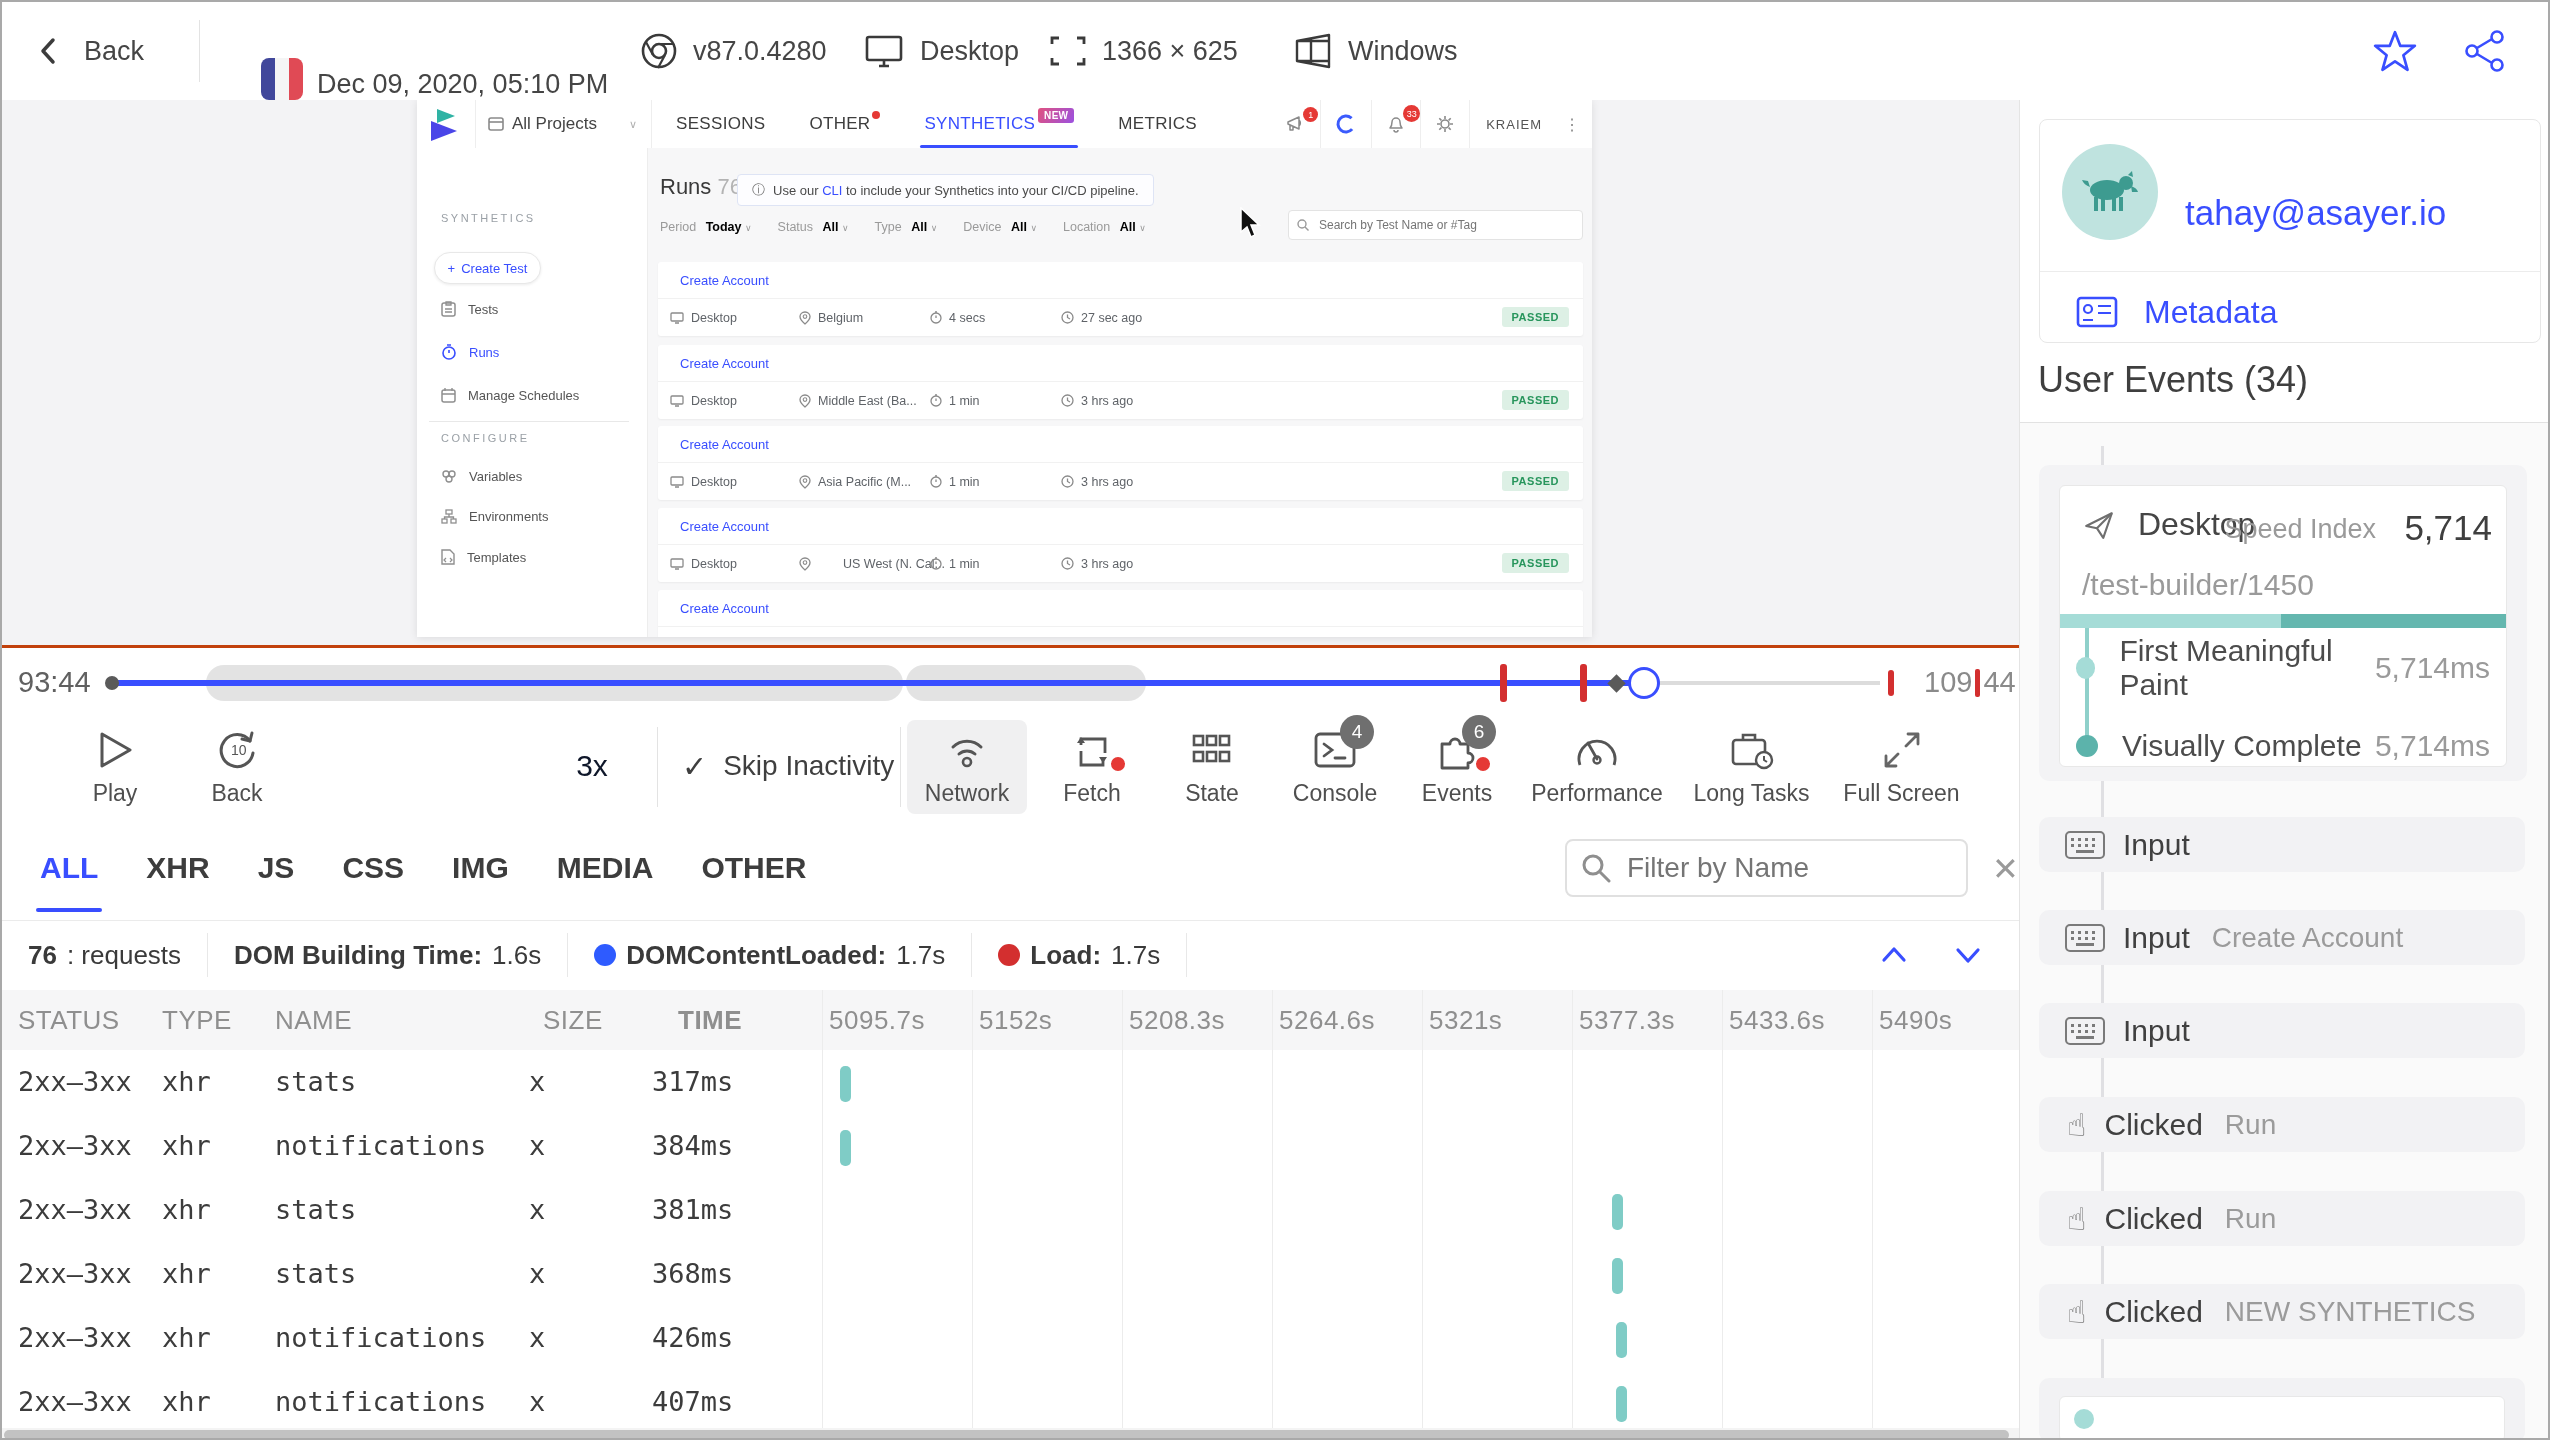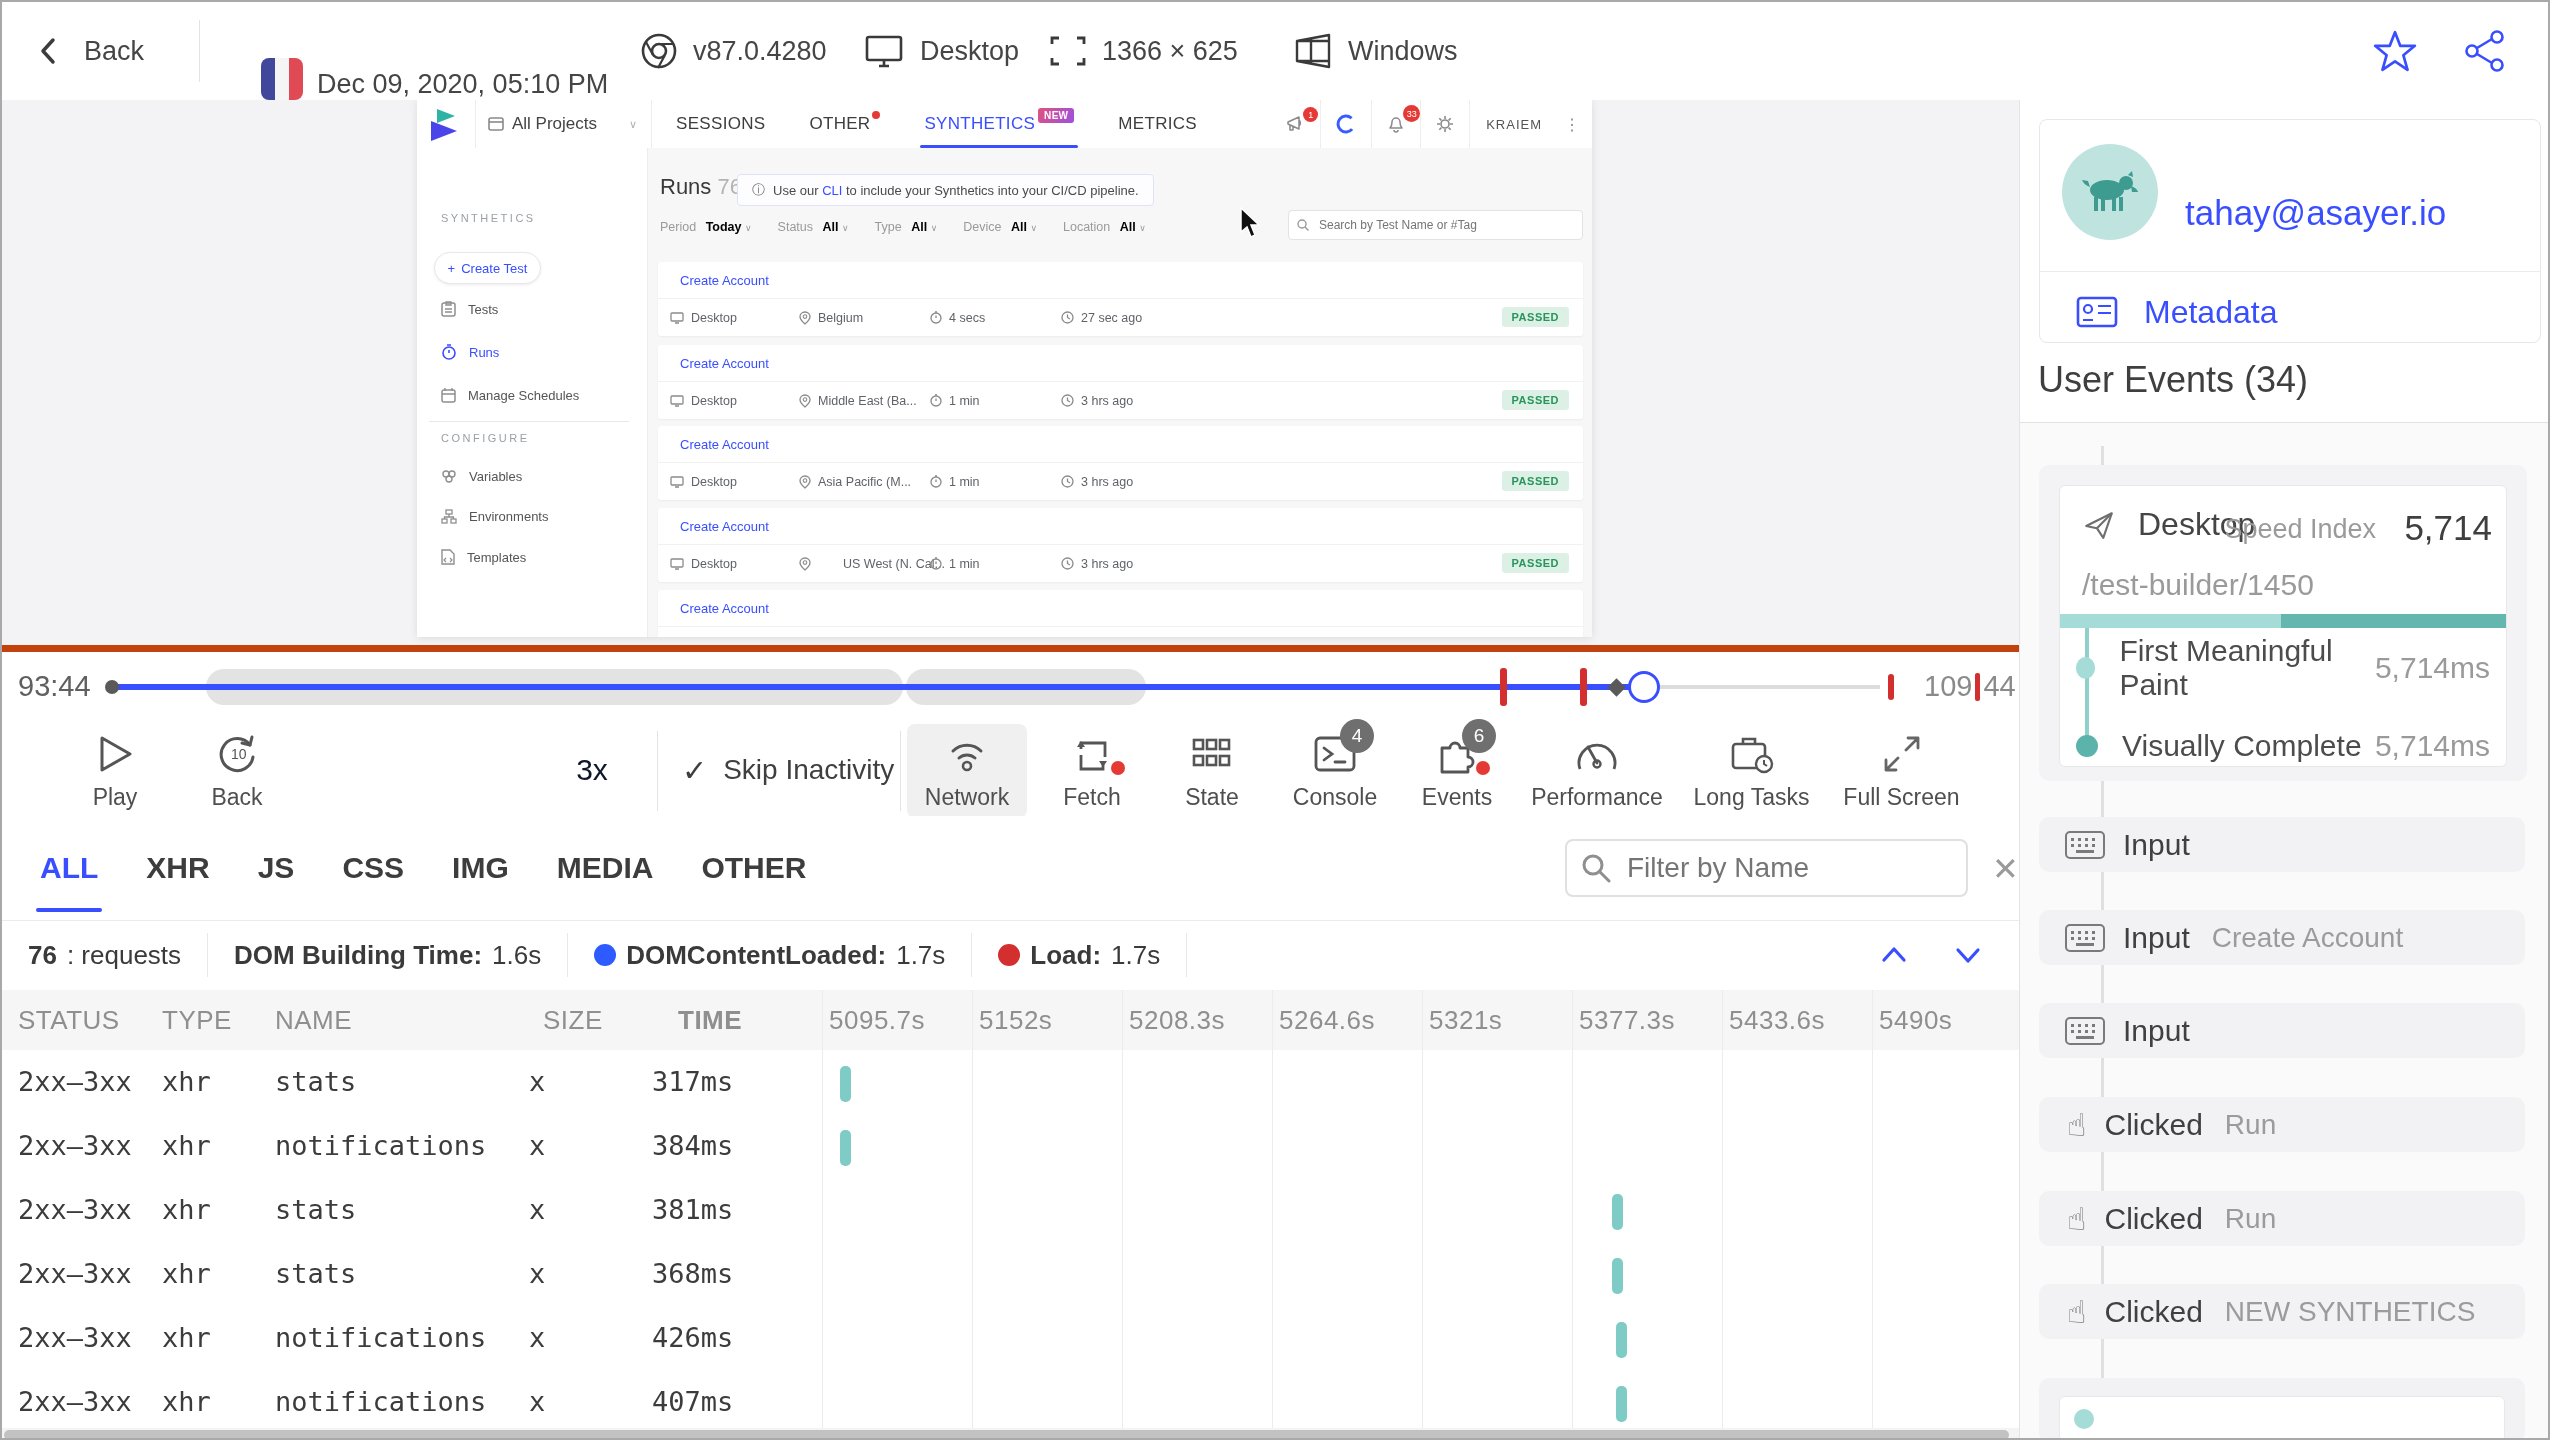--- a/index.html
+++ b/index.html
@@ -25,21 +25,21 @@
 .app-side{position:absolute;left:0;top:48px;width:230px;bottom:0;background:#fff;border-right:1px solid #ededed;font-size:13px;color:#555;}
 .sideitem{position:absolute;left:24px;display:flex;align-items:center;gap:12px;}
 .seclab{letter-spacing:2.5px;font-size:11px;color:#9aa0a6;}
 .app-main{position:absolute;left:231px;top:48px;right:0;bottom:0;background:#f7f7f8;}
 .runcard{position:absolute;left:10px;width:925px;background:#fff;border-radius:3px;box-shadow:0 1px 2px rgba(0,0,0,.05);overflow:hidden;}
 .runtitle{height:36px;display:flex;align-items:center;padding-left:22px;color:#394eff;font-size:13px;border-bottom:1px solid #f1f1f1;}
 .rundet{position:relative;height:37px;font-size:12.5px;color:#5f6368;}
 .rundet .c{position:absolute;top:0;height:37px;display:flex;align-items:center;gap:7px;}
 .passed{position:absolute;right:14px;top:8px;height:20px;padding:0 10px;display:flex;align-items:center;background:#ddf0e5;color:#27955c;font-size:11px;font-weight:bold;border-radius:3px;letter-spacing:.5px;}
 
-.player{position:absolute;left:0;top:643px;width:2017px;height:171px;background:#fff;border-top:7px solid #c2410c;}
+.player{position:absolute;left:0;top:643px;width:2017px;height:171px;background:#fff;border-top:3px solid #c2410c;}
 .tl{position:absolute;left:0;top:0;width:2017px;height:65px;}
 .ctrls{position:absolute;left:0;top:65px;width:2017px;height:106px;}
 .ctrl{position:absolute;top:7px;height:94px;display:flex;flex-direction:column;align-items:center;justify-content:center;gap:7px;color:#4f4f4f;font-size:23px;border-radius:8px;}
 .ctrl .ic{position:relative;height:46px;display:flex;align-items:center;justify-content:center;}
 .ctrl.on{background:#f0f0f1;}
 .badge{position:absolute;top:-12px;right:-16px;width:34px;height:34px;border-radius:50%;background:#6f6f6f;color:#fff;font-size:19px;display:flex;align-items:center;justify-content:center;}
 .rdot{position:absolute;right:-10px;bottom:2px;width:14px;height:14px;border-radius:50%;background:#e53935;}
 .cdiv{position:absolute;top:14px;width:1px;height:80px;background:#e3e3e3;}
 
 .net{position:absolute;left:0;top:814px;width:2017px;height:626px;background:#fff;}

